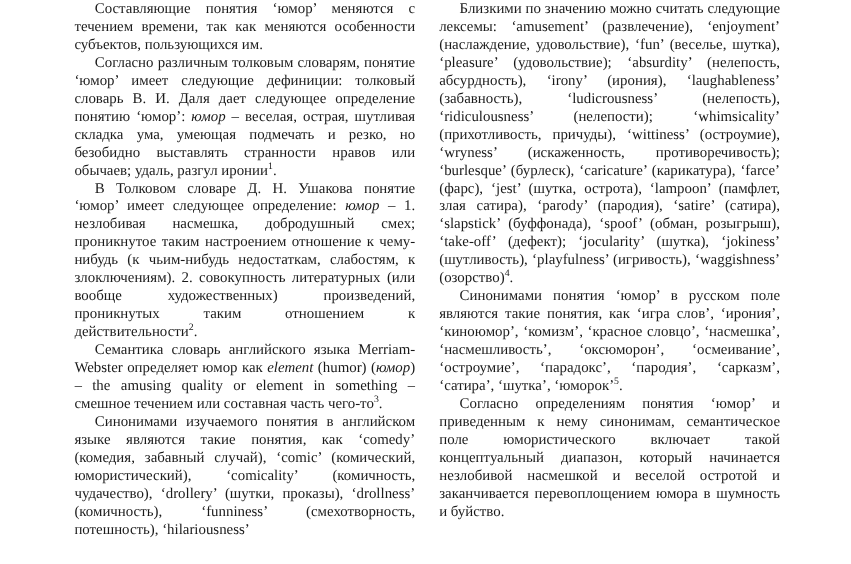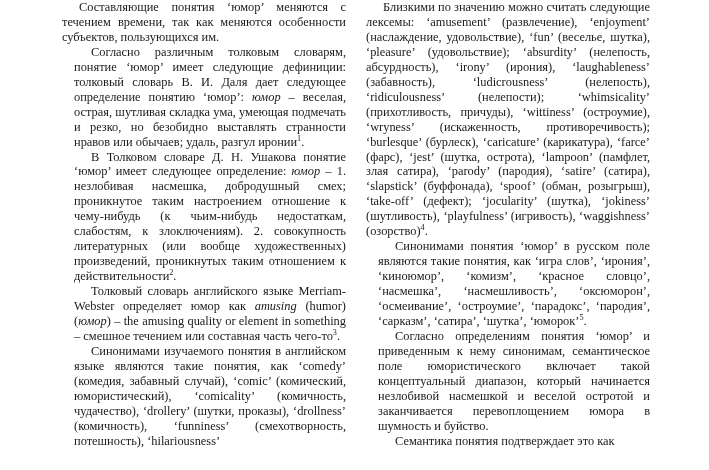--- a/index.html
+++ b/index.html
@@ -44,21 +44,20 @@
     line-height: 14.96px;
     text-align: justify;
     text-justify: inter-word;
     text-indent: 17px;
     hyphens: manual;
     word-spacing: 0px;
     letter-spacing: 0px;
   }
   p.para + p.para {
     margin-top: 0;
-    margin-left: 12px;
   }
   .col-left p.para {
     text-align: justify;
   }
   i, .ital {
     font-style: italic;
   }
   sup {
     font-size: 0.66em;
     vertical-align: super;
@@ -68,25 +67,24 @@
 </head>
 <body>
 
 <div id="page">
   <div class="columns">
 
     <div class="column col-left">
       <p class="para"><span>Составляющие понятия ‘юмор’ меняются с течением времени, так как меняются особенности субъектов, пользующихся им.</span></p>
       <p class="para"><span>Согласно различным толковым словарям, понятие ‘юмор’ имеет следующие дефиниции: толковый словарь В. И. Даля дает следующее определение понятию ‘юмор’: </span><i>юмор</i><span> – веселая, острая, шутливая складка ума, умеющая подмечать и резко, но безобидно выставлять странности нравов или обычаев; удаль, разгул иронии</span><sup>1</sup><span>.</span></p>
       <p class="para"><span>В Толковом словаре Д. Н. Ушакова понятие ‘юмор’ имеет следующее определение: </span><i>юмор</i><span> – 1. незлобивая насмешка, добродушный смех; проникнутое таким настроением отношение к чему-нибудь (к чьим-нибудь недостаткам, слабостям, к злоключениям). 2. совокупность литературных (или вообще художественных) произведений, проникнутых таким отношением к действительности</span><sup>2</sup><span>.</span></p>
-      <p class="para"><span>Толковый словарь английского языке Merriam-Webster определяет юмор как </span><i>amusing</i><span> (humor) (</span><i>юмор</i><span>) – the amusing quality or element in something – смешное течением или составная часть чего-то</span><sup>3</sup><span>.</span></p>
+      <p class="para"><span>Семантика словарь английского языка Merriam-Webster определяет юмор как </span><i>element</i><span> (humor) (</span><i>юмор</i><span>) – the amusing quality or element in something – смешное течением или составная часть чего-то</span><sup>3</sup><span>.</span></p>
       <p class="para"><span>Синонимами изучаемого понятия в английском языке являются такие понятия, как ‘comedy’ (комедия, забавный случай), ‘comic’ (комический, юмористический), ‘comicality’ (комичность, чудачество), ‘drollery’ (шутки, проказы), ‘drollness’ (комичность), ‘funniness’ (смехотворность, потешность), ‘hilariousness’</span></p>
     </div>
 
     <div class="column col-right">
       <p class="para"><span>Близкими по значению можно считать следующие лексемы: ‘amusement’ (развлечение), ‘enjoyment’ (наслаждение, удовольствие), ‘fun’ (веселье, шутка), ‘pleasure’ (удовольствие); ‘absurdity’ (нелепость, абсурдность), ‘irony’ (ирония), ‘laughableness’ (забавность), ‘ludicrousness’ (нелепость), ‘ridiculousness’ (нелепости); ‘whimsicality’ (прихотливость, причуды), ‘wittiness’ (остроумие), ‘wryness’ (искаженность, противоречивость); ‘burlesque’ (бурлеск), ‘caricature’ (карикатура), ‘farce’ (фарс), ‘jest’ (шутка, острота), ‘lampoon’ (памфлет, злая сатира), ‘parody’ (пародия), ‘satire’ (сатира), ‘slapstick’ (буффонада), ‘spoof’ (обман, розыгрыш), ‘take-off’ (дефект); ‘jocularity’ (шутка), ‘jokiness’ (шутливость), ‘playfulness’ (игривость), ‘waggishness’ (озорство)</span><sup>4</sup><span>.</span></p>
       <p class="para"><span>Синонимами понятия ‘юмор’ в русском поле являются такие понятия, как ‘игра слов’, ‘ирония’, ‘киноюмор’, ‘комизм’, ‘красное словцо’, ‘насмешка’, ‘насмешливость’, ‘оксюморон’, ‘осмеивание’, ‘остроумие’, ‘парадокс’, ‘пародия’, ‘сарказм’, ‘сатира’, ‘шутка’, ‘юморок’</span><sup>5</sup><span>.</span></p>
       <p class="para"><span>Согласно определениям понятия ‘юмор’ и приведенным к нему синонимам, семантическое поле юмористического включает такой концептуальный диапазон, который начинается незлобивой насмешкой и веселой остротой и заканчивается перевоплощением юмора в шумность и буйство.</span></p>
-      <p class="para"><span>Семантика понятия подтверждает это как</span></p>
     </div>
 
   </div>
 </div>
 
 </body></html>

